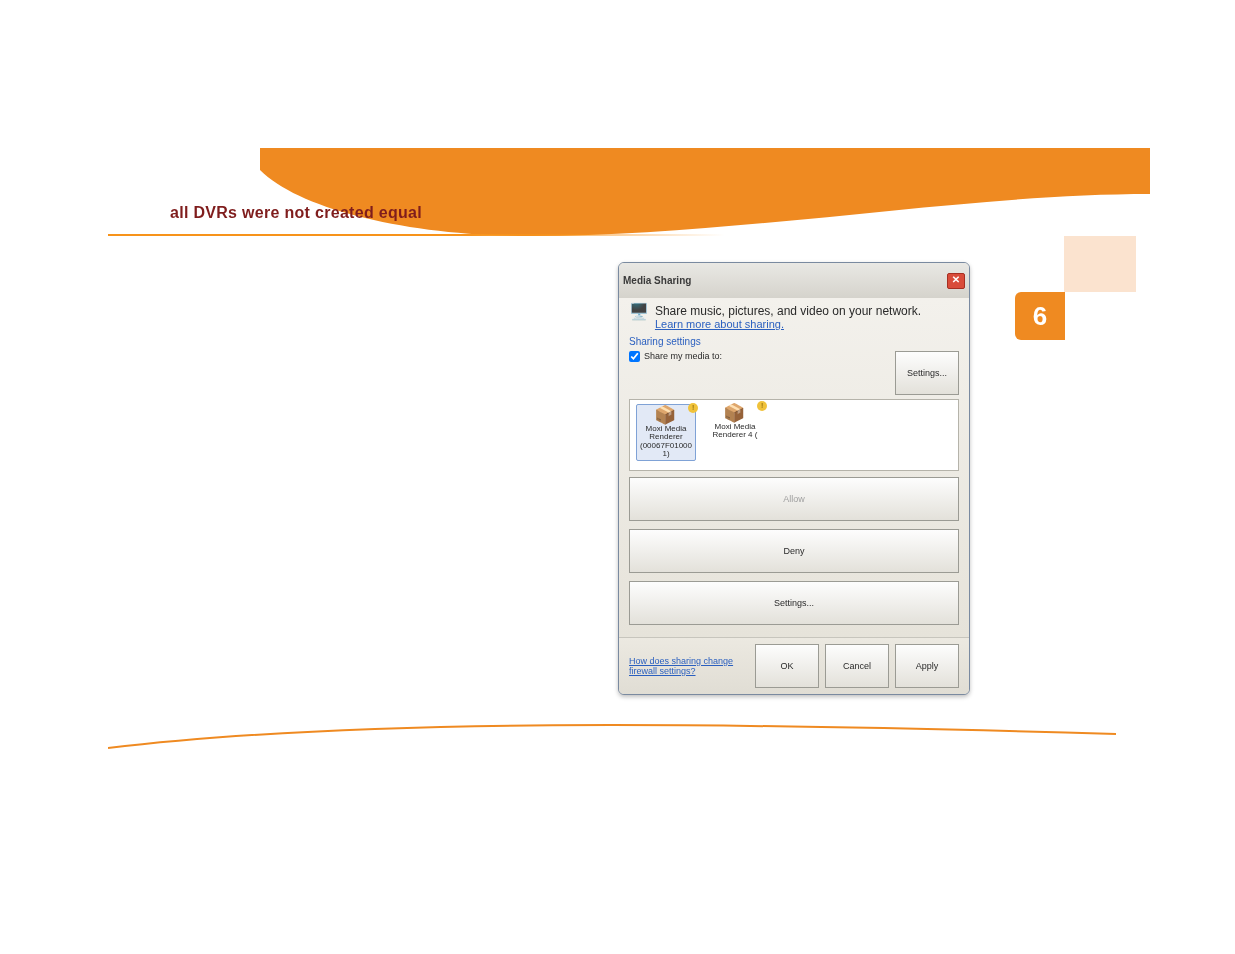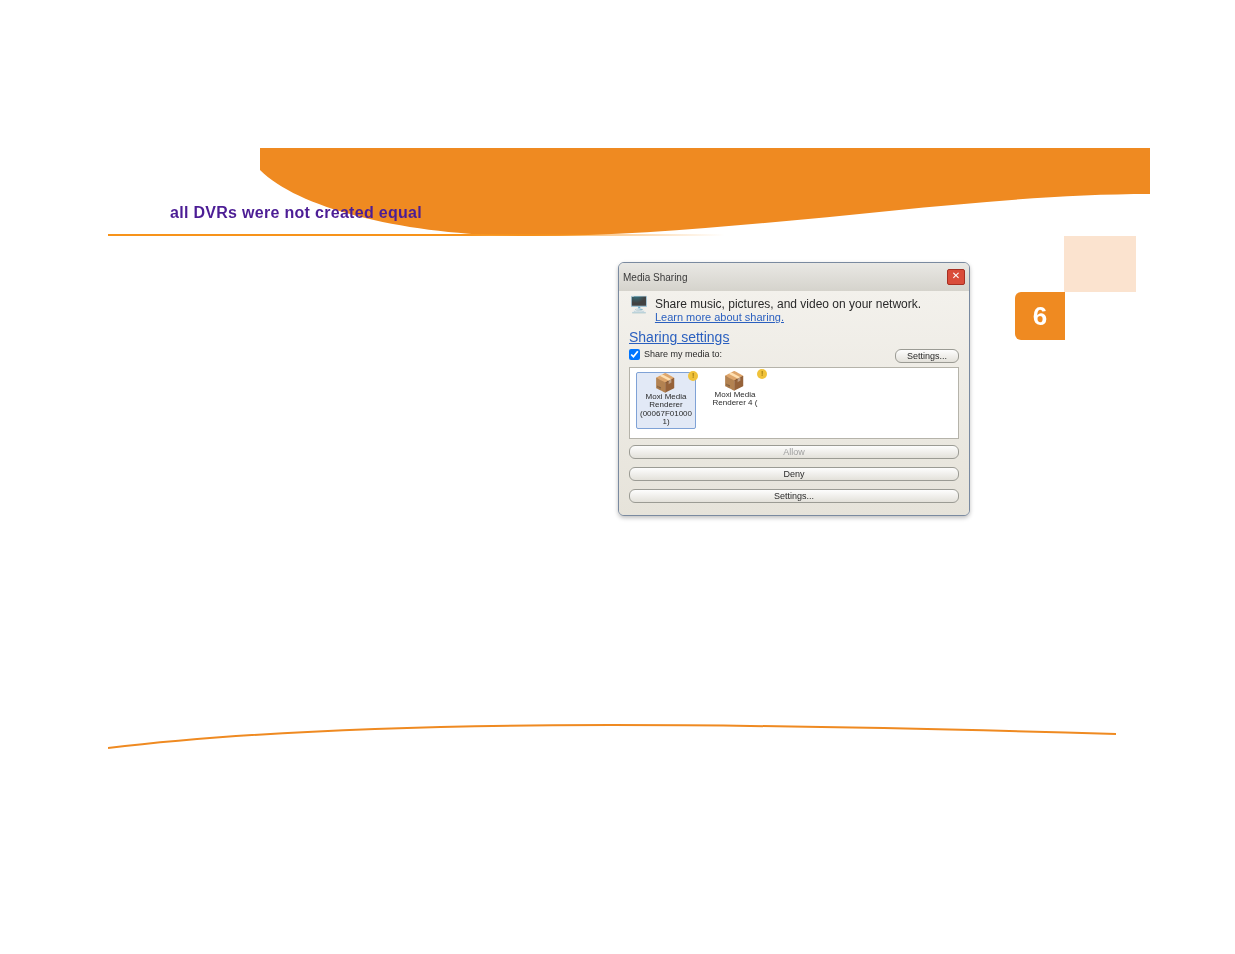--- a/index.html
+++ b/index.html
@@ -42,21 +42,21 @@
     width: 72px;
     height: 56px;
     background: #fbe3cf;
   }
 
   
   .tagline {
     position: absolute;
     left: 170px;
     top: 204px;
-    color: #4c1d95;
+    color: #7f1d1d;
     font-size: 16px;
     font-weight: 600;
     letter-spacing: 0.3px;
   }
 
   
   .page-tab {
     position: absolute;
     left: 1015px;
     top: 292px;
@@ -80,26 +80,26 @@
     width: 350px;
     border: 1px solid #7a8aa0;
     border-radius: 6px;
     overflow: hidden;
     font-size: 9px;
     color: #2a2a2a;
     box-shadow: 0 2px 4px rgba(0,0,0,0.25);
     background: #eceae4;
   }
   .dialog .titlebar {
-    height: 28px;
+    height: 35px;
     background: linear-gradient(#e9e8e4, #d5d3cc);
     display: flex;
     align-items: center;
     padding: 0 4px;
-    font-weight: 400;
+    font-weight: 700;
     font-size: 10px;
     color: #3a3a3a;
   }
   .dialog .titlebar .title-text { flex: 1; }
   .dialog .titlebar .close-btn {
     width: 16px; height: 14px;
     background: #d94c3a;
     border: 1px solid #a62f22;
     border-radius: 2px;
     color: #fff;
@@ -122,41 +122,40 @@
   .dialog .intro .net-icon { font-size: 16px; line-height: 1; }
   .dialog .intro .intro-text { font-size: 12px; }
   .dialog .intro .learn-link {
     color: #2a5fbf;
     text-decoration: underline;
     font-size: 11px;
   }
 
   .dialog .section-heading {
     color: #2a5fbf;
-    font-size: 14px;
+    font-size: 10px;
     margin: 6px 0 4px;
-    text-decoration: underline;
   }
 
   .dialog .share-row {
     display: flex;
     align-items: flex-start;
     gap: 4px;
     margin-bottom: 4px;
   }
   .dialog .share-row input[type=checkbox]{
     width:11px;height:11px;margin:0;
   }
   .dialog .share-row .share-label { flex: 1; font-size: 9px; }
   .dialog .win-btn {
     background: linear-gradient(#fdfdfd, #e3e1da);
     border: 1px solid #9b9b94;
-    border-radius: 6px;
+    border-radius: 0;
     font-size: 9px;
-    padding: 1px 8px;
+    padding: 16px 8px;
     min-width: 46px;
     text-align: center;
     cursor: default;
   }
   .dialog .win-btn.disabled { color: #a0a0a0; }
 
   .dialog .device-box {
     border: 1px solid #b5b3aa;
     background: #ffffff;
     height: 62px;
@@ -284,19 +283,25 @@
       </div>
     </div>
 
     <div class="btn-row">
       <span class="win-btn disabled">Allow</span>
       <span class="win-btn">Deny</span>
       <span class="win-btn">Settings...</span>
     </div>
   </div>
 
+  <div class="footer">
+    <span class="footer-link">How does sharing change firewall settings?</span>
+    <span class="win-btn">OK</span>
+    <span class="win-btn">Cancel</span>
+    <span class="win-btn">Apply</span>
+  </div>
 </div>
 
 <div class="bottom-swoosh">
   <svg viewBox="0 0 1008 26" preserveAspectRatio="none">
     <path d="M0,24 C250,-6 600,-2 1008,10" stroke="#ef8a21" stroke-width="2" fill="none"></path>
   </svg>
 </div>
 
 </body></html>

